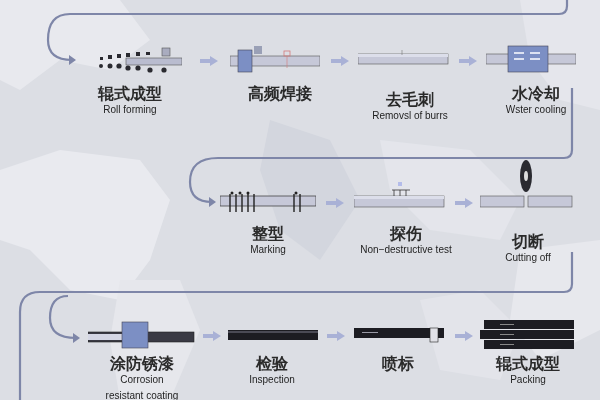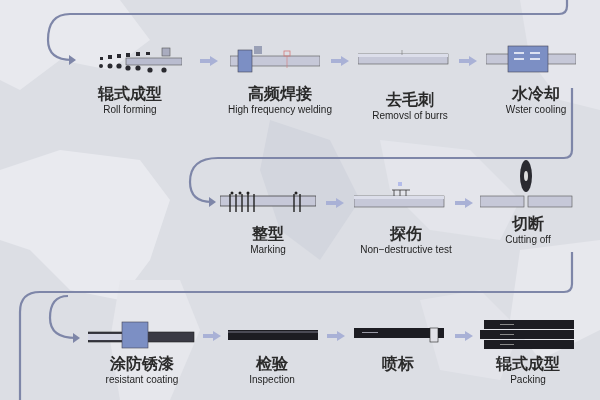--- a/index.html
+++ b/index.html
@@ -115,21 +115,20 @@
   <rect x="28" y="14" width="10" height="2" fill="#dde2f2"></rect>
     <rect x="44" y="14" width="10" height="2" fill="#dde2f2"></rect>
 </svg>
 
 <div class="step" style="left:70px;top:86px;width:120px">
   <div class="cn">辊式成型</div>
   <div class="en">Roll forming</div>
 </div>
 <div class="step" style="left:205px;top:86px;width:150px">
   <div class="cn">高频焊接</div>
-  <div class="en">High frequency welding</div>
 </div>
 <div class="step" style="left:350px;top:92px;width:120px">
   <div class="cn">去毛刺</div>
   <div class="en">Removsl of burrs</div>
 </div>
 <div class="step" style="left:476px;top:86px;width:120px">
   <div class="cn">水冷却</div>
   <div class="en">Wster cooling</div>
 </div>
 
@@ -167,21 +166,21 @@
 </svg>
 
 <div class="step" style="left:218px;top:226px;width:100px">
   <div class="cn">整型</div>
   <div class="en">Marking</div>
 </div>
 <div class="step" style="left:338px;top:226px;width:136px">
   <div class="cn">探伤</div>
   <div class="en">Non−destructive test</div>
 </div>
-<div class="step" style="left:478px;top:216px;width:100px">
+<div class="step" style="left:478px;top:234px;width:100px">
   <div class="cn">切断</div>
   <div class="en">Cutting off</div>
 </div>
 
 <svg class="illus" style="left:88px;top:320px" width="108" height="32" viewBox="0 0 108 32">
   <rect x="0" y="12" width="106" height="10" fill="#3a3a44" stroke="#222" stroke-width="0.6"></rect>
   <rect x="0" y="14" width="34" height="6" fill="#d4d6e4"></rect>
   <rect x="34" y="2" width="26" height="26" fill="#7c8fc4" stroke="#445" stroke-width="0.6"></rect>
 </svg>
 
@@ -200,20 +199,21 @@
   <rect x="4" y="2" width="90" height="9" fill="#1c1c22"></rect>
   <rect x="0" y="12" width="94" height="9" fill="#1c1c22"></rect>
   <rect x="4" y="22" width="90" height="9" fill="#1c1c22"></rect>
   <rect x="20" y="6" width="14" height="1" fill="#888"></rect>
     <rect x="20" y="16" width="14" height="1" fill="#888"></rect>
     <rect x="20" y="26" width="14" height="1" fill="#888"></rect>
 </svg>
 
 <div class="step" style="left:80px;top:356px;width:124px">
   <div class="cn">涂防锈漆</div>
+  <div class="en">Corrosion</div>
   <div class="en">resistant coating</div>
 </div>
 <div class="step" style="left:224px;top:356px;width:96px">
   <div class="cn">检验</div>
   <div class="en">Inspection</div>
 </div>
 <div class="step" style="left:350px;top:356px;width:96px">
   <div class="cn">喷标</div>
 </div>
 <div class="step" style="left:478px;top:356px;width:100px">

